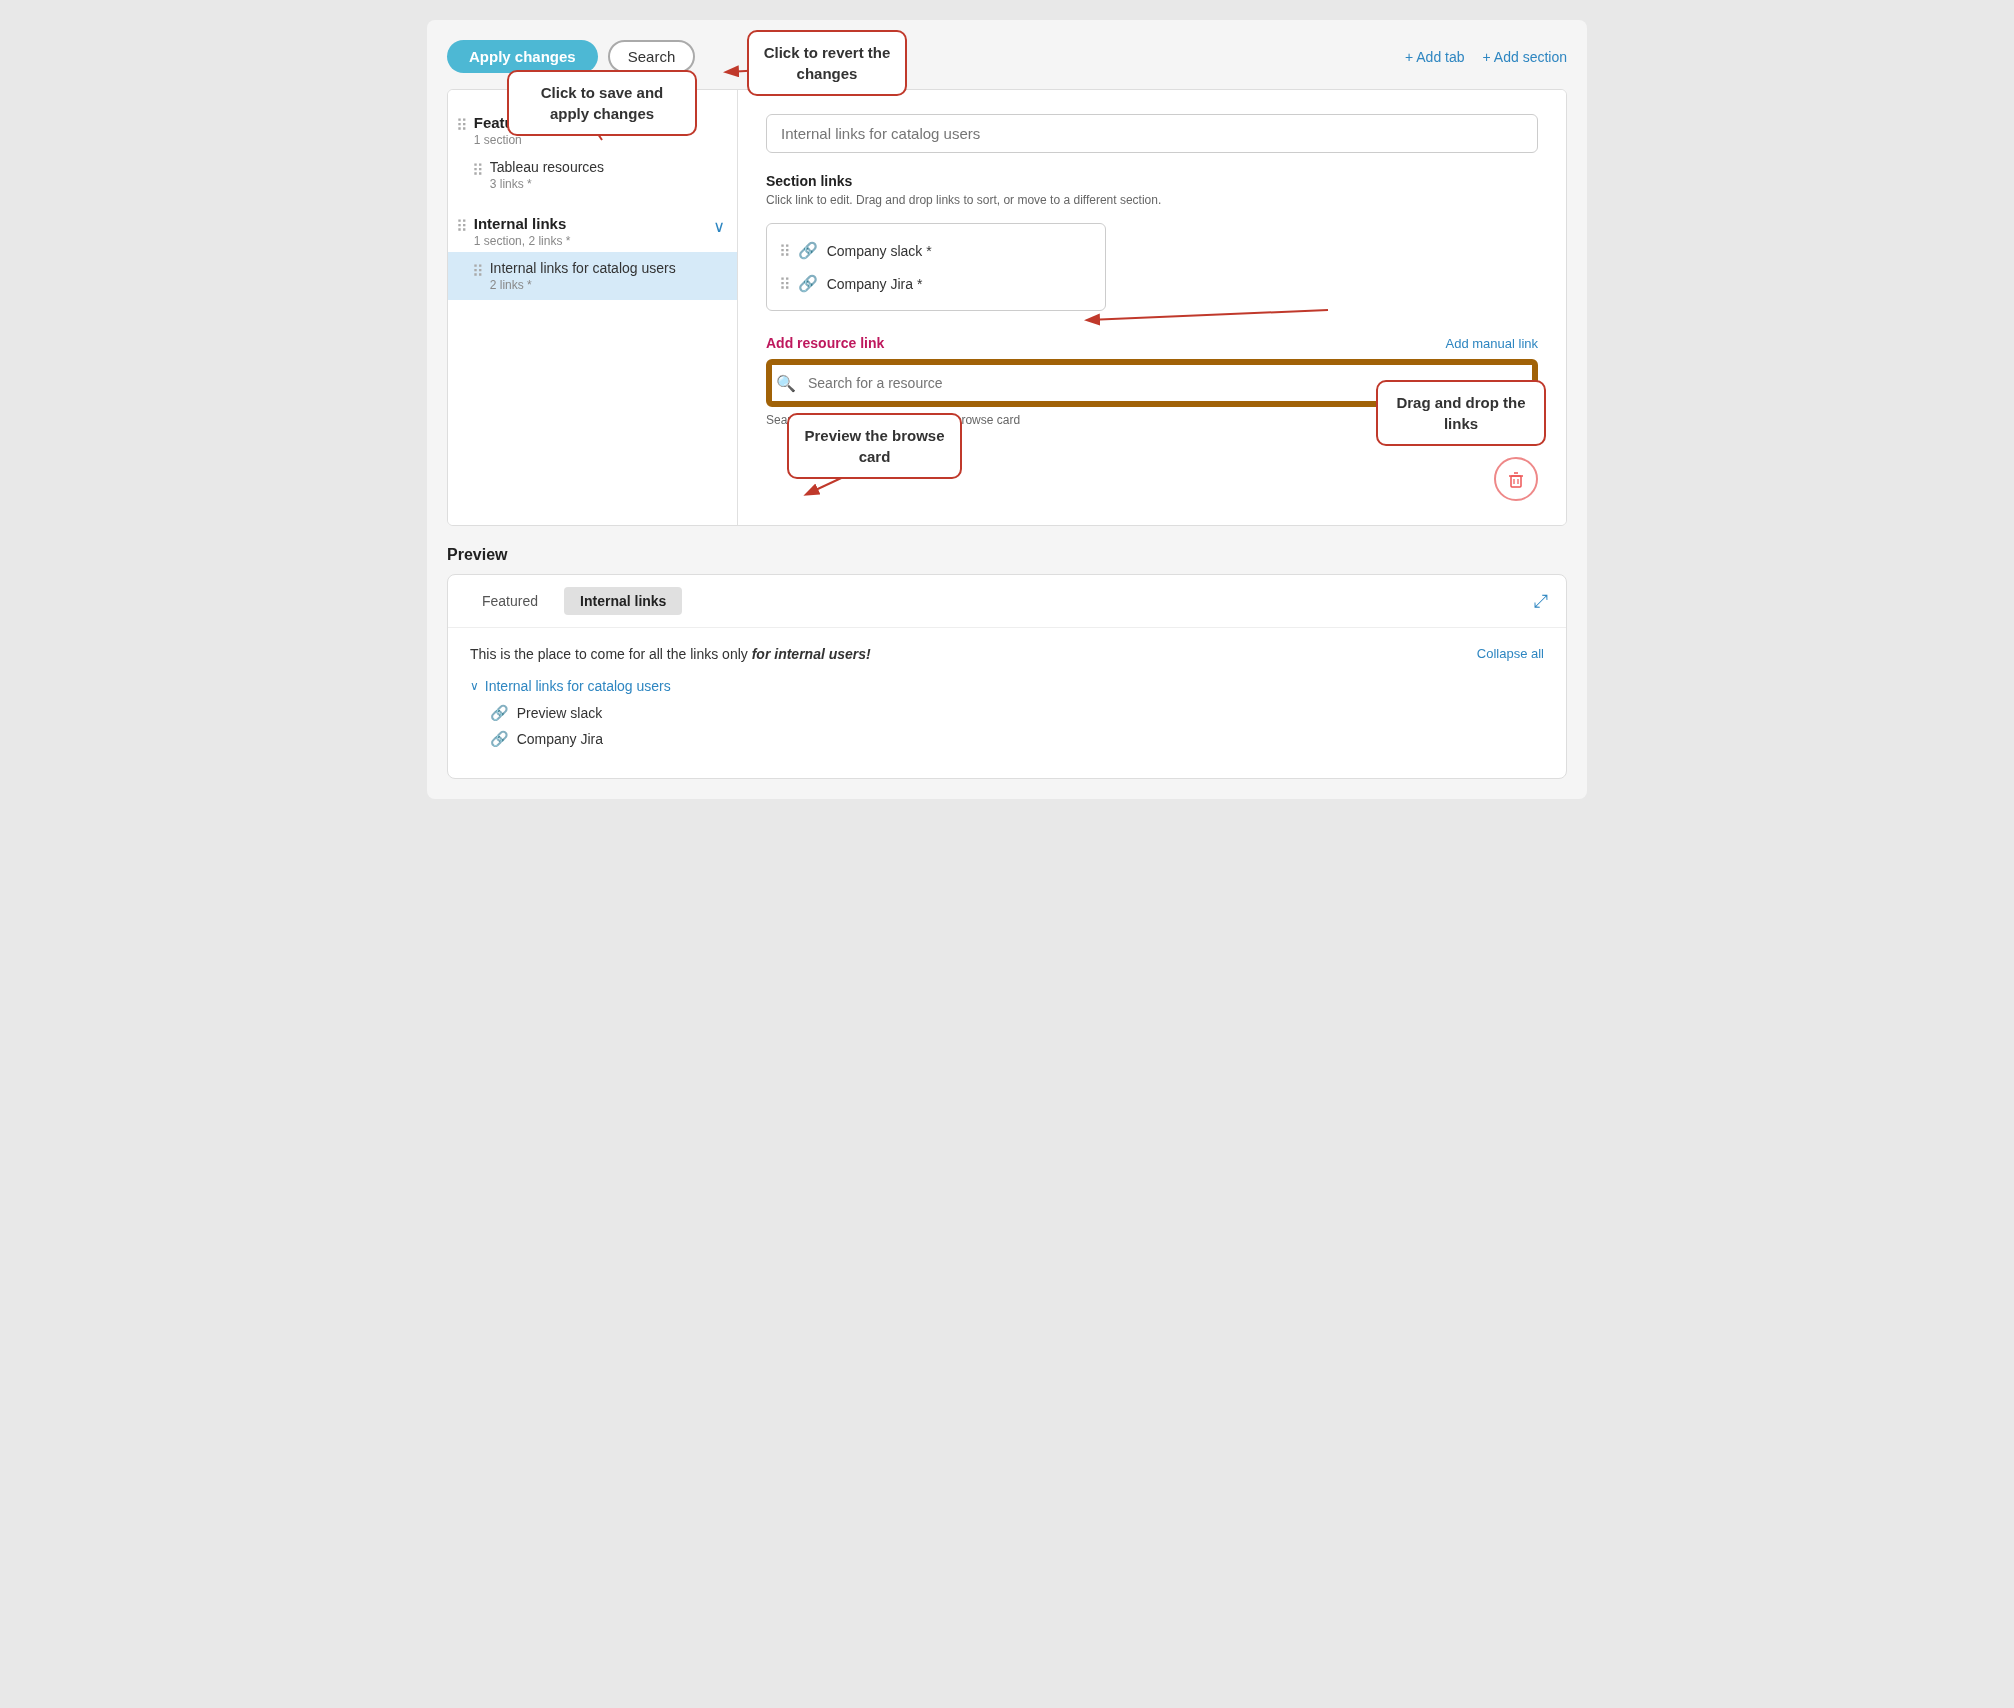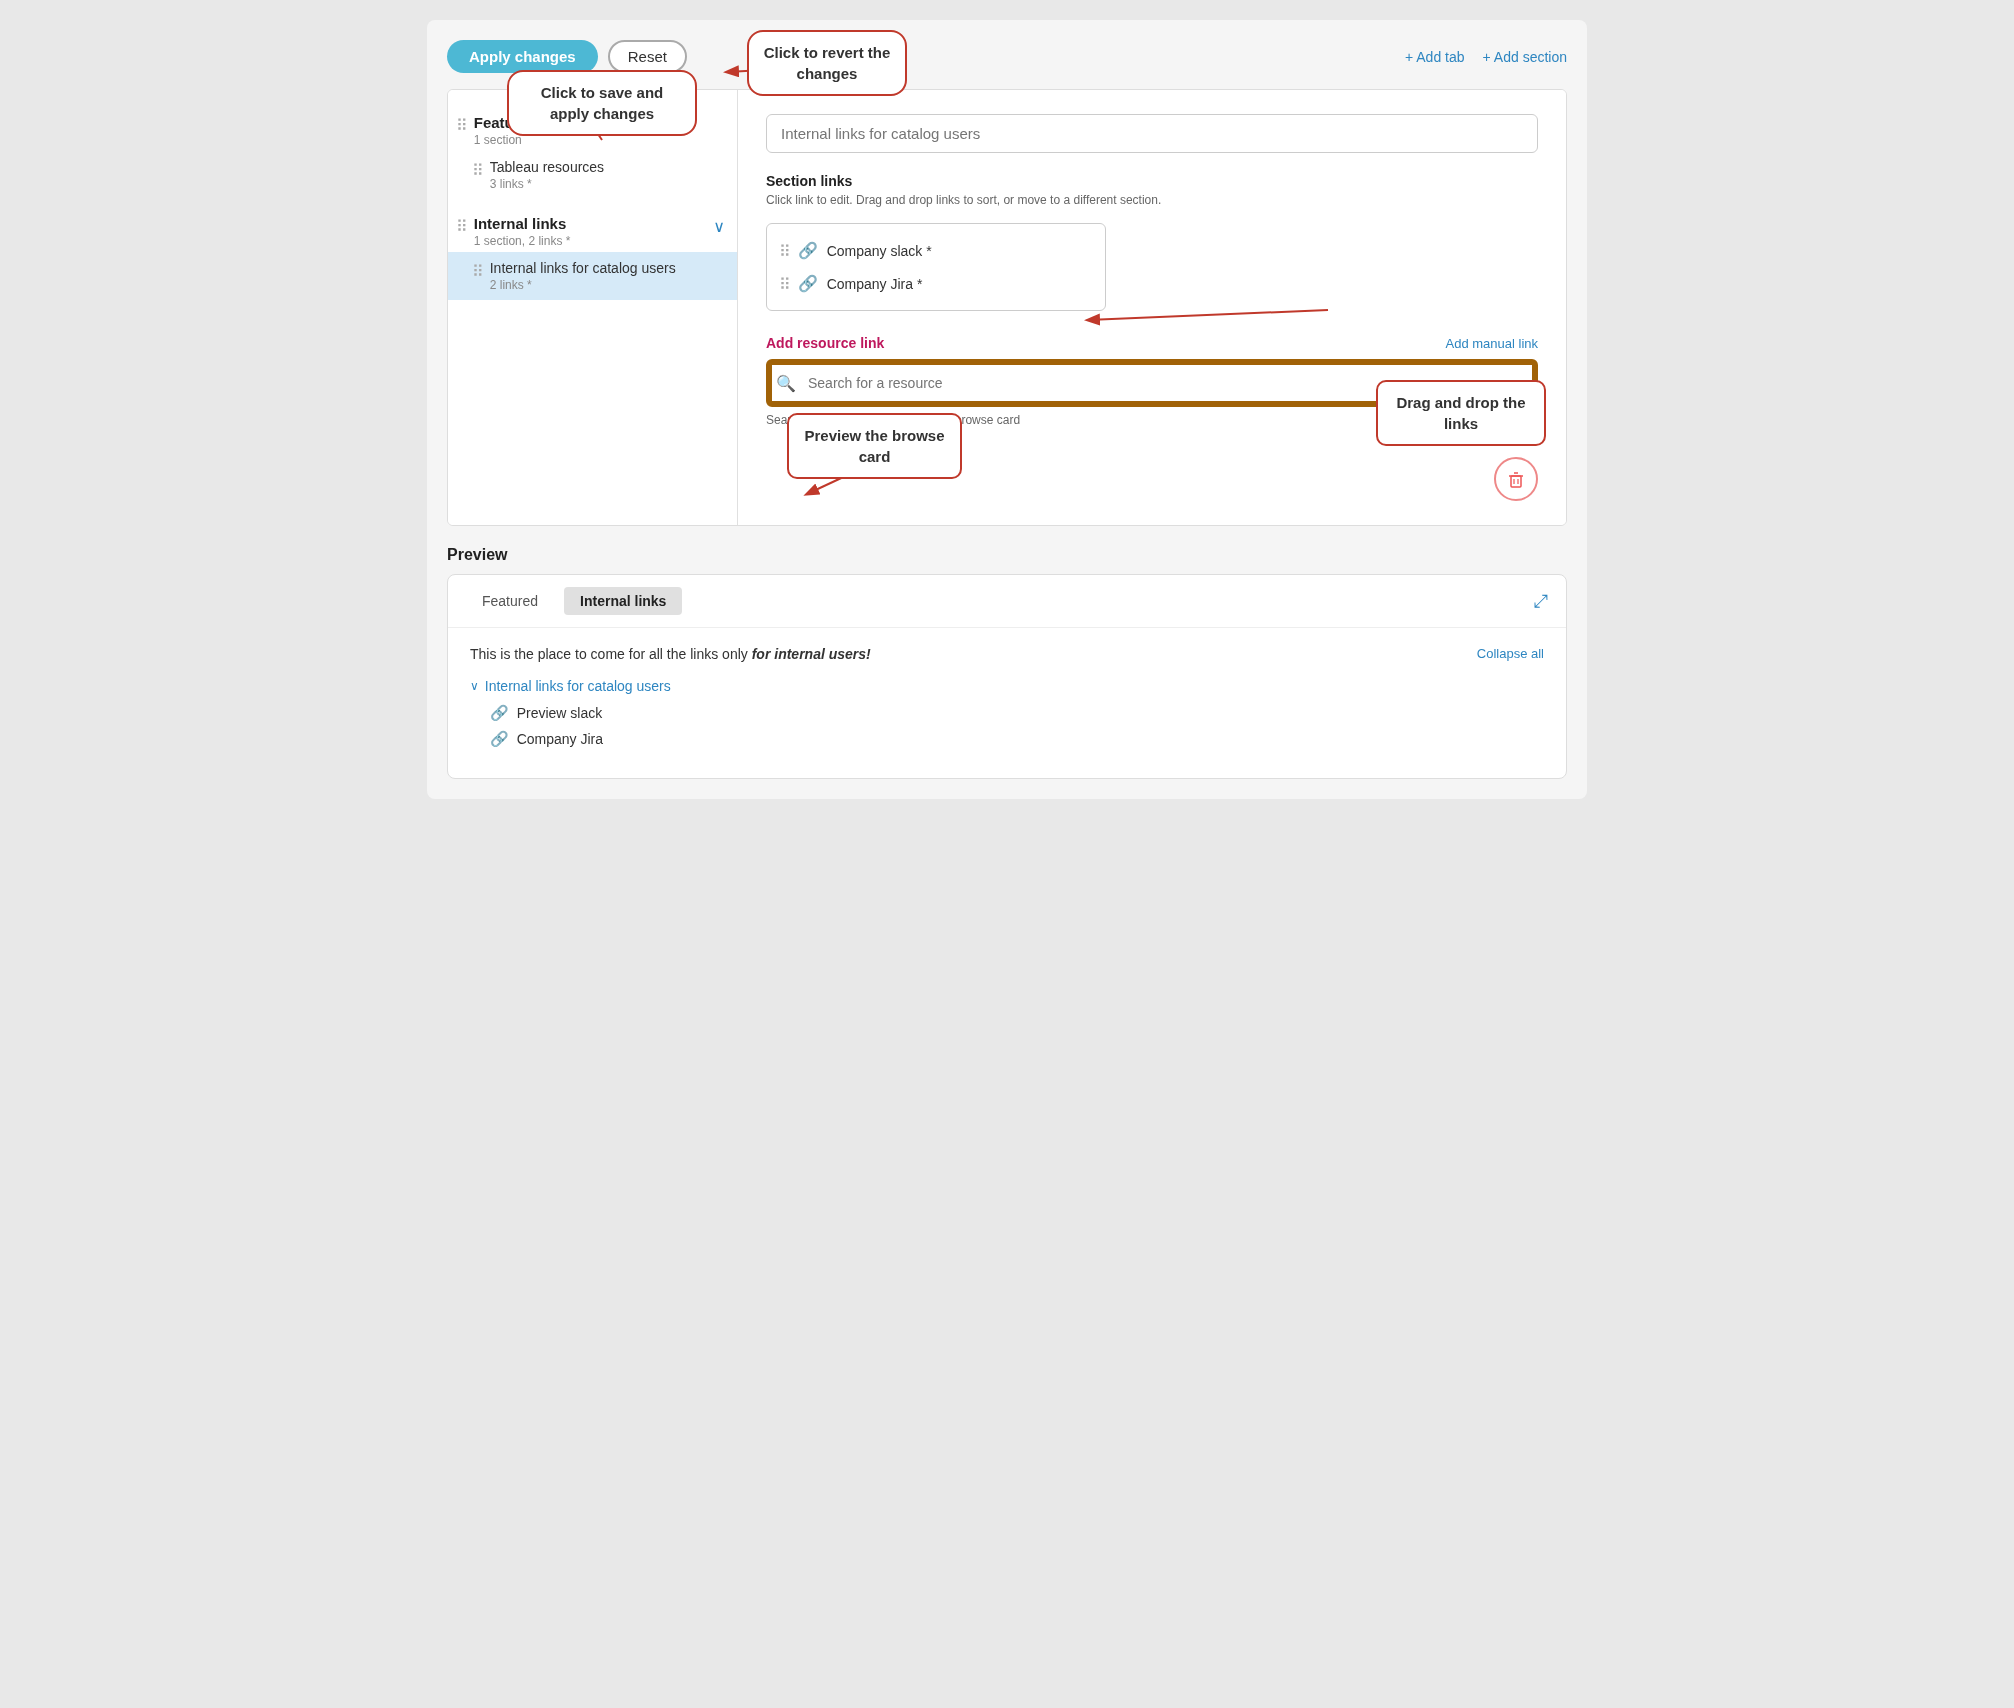--- a/index.html
+++ b/index.html
@@ -58,21 +58,21 @@
     .top-bar-right a {
       color: #2e86c1;
       text-decoration: none;
       font-size: 14px;
     }
     
     .tooltip-bubble {
       position: absolute;
       background: #fff;
       border: 2px solid #c0392b;
-      border-radius: 16px;
+      border-radius: 10px;
       padding: 10px 14px;
       font-size: 15px;
       font-weight: 600;
       text-align: center;
       line-height: 1.4;
       z-index: 10;
       pointer-events: none;
     }
     .tooltip-revert {
       top: -10px;
@@ -415,21 +415,21 @@
     }
   </style>
 </head>
 <body>
 
 <div class="outer-container">
 
   <div class="top-bar">
     <div class="top-bar-left">
       <button class="btn-apply">Apply changes</button>
-      <button class="btn-reset">Reset</button>
+      <button class="btn-reset">Search</button>
     </div>
     <div class="top-bar-right">
       <a href="#">+ Add tab</a>
       <a href="#">+ Add section</a>
     </div>
 
     <div class="tooltip-bubble tooltip-revert">Click to revert the changes</div>
   </div>
 
   <div class="tooltip-bubble tooltip-save">Click to save and apply changes</div>

